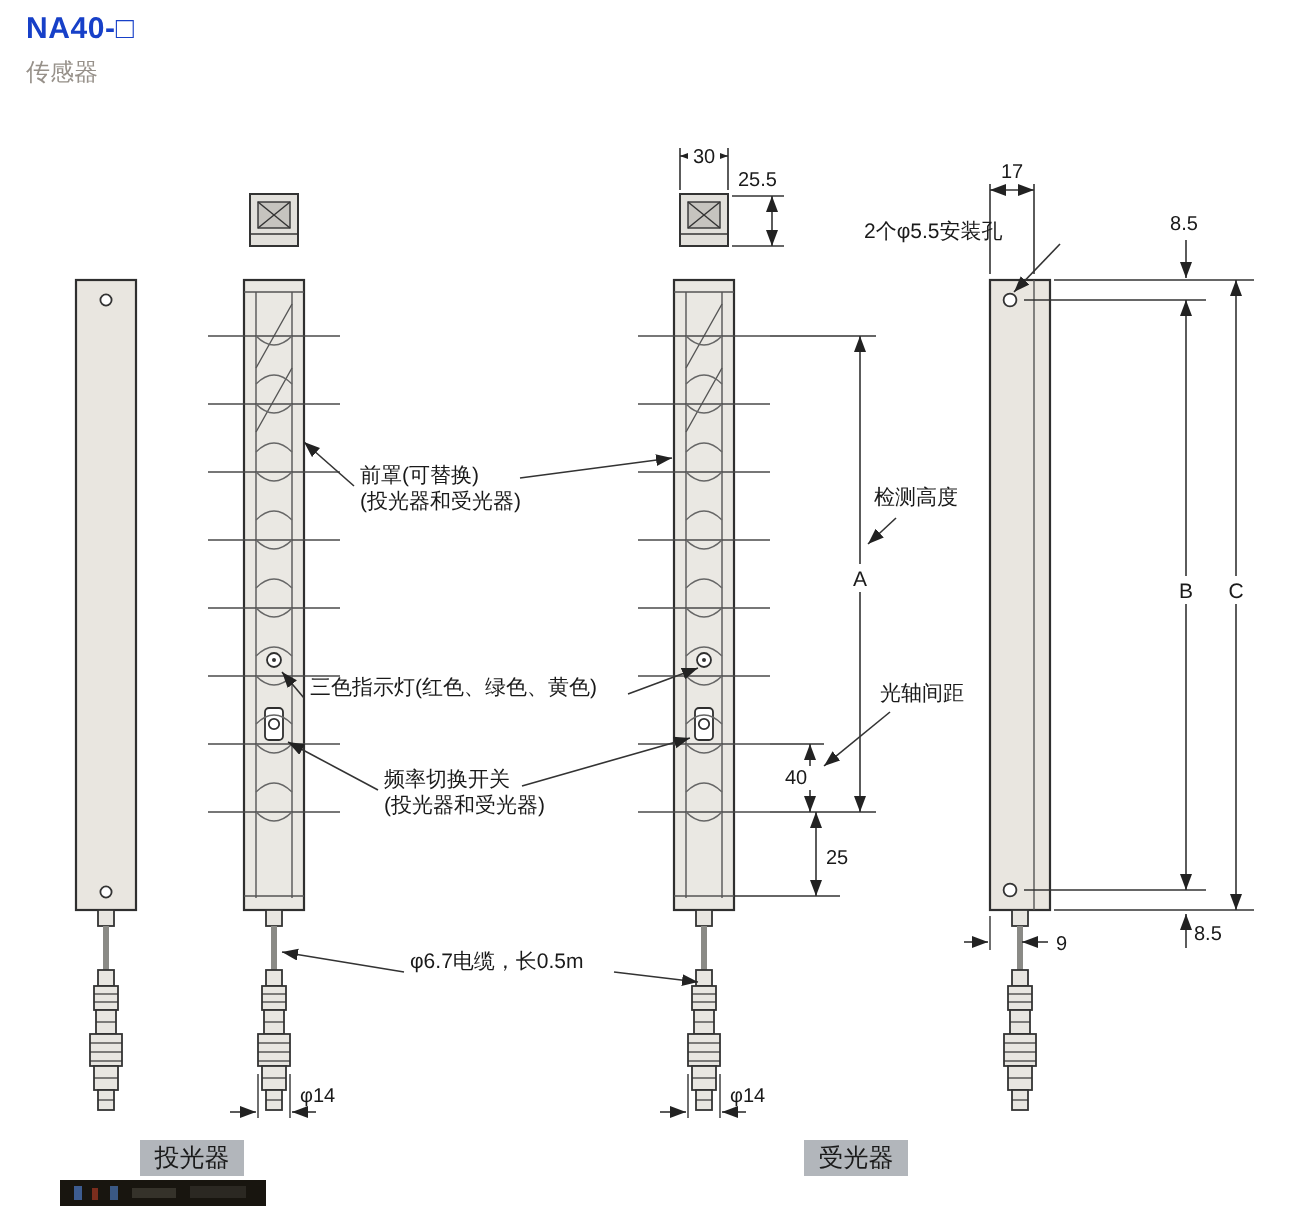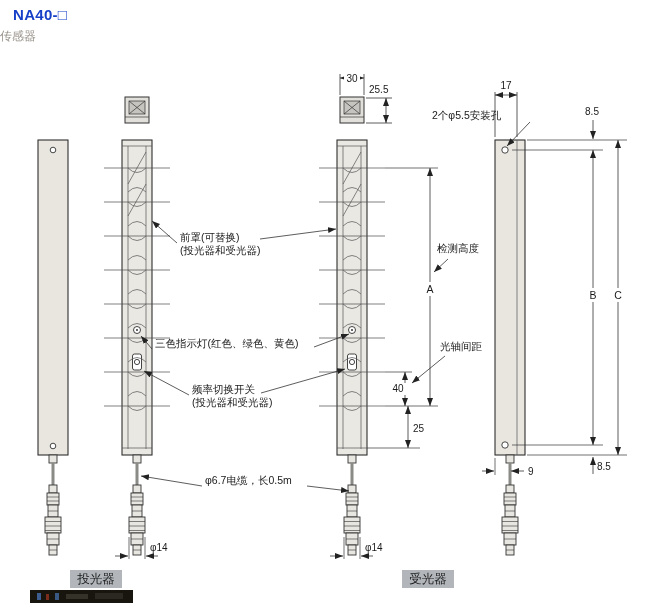--- a/index.html
+++ b/index.html
@@ -5,21 +5,21 @@
   html,body{margin:0;padding:0;background:#fff;}
   .stage{
     position:relative;width:650px;height:603px;background:#ffffff;overflow:hidden;
     font-family:"Liberation Sans",sans-serif;
   }
   .title{
     position:absolute;left:13px;top:6px;font-size:15px;font-weight:bold;
     color:#1740c8;letter-spacing:.3px;
   }
   .subtitle{
-    position:absolute;left:0;top:28px;font-size:12px;color:#97918a;
+    position:absolute;left:13px;top:28px;font-size:12px;color:#97918a;
   }
   .dwg{position:absolute;left:0;top:0;}
   .dwg text{font-family:"Liberation Sans",sans-serif;fill:#1a1a1a;}
 </style>
 </head>
 <body>
 
 <div class="stage">
 
   <div class="title">NA40-□</div>

